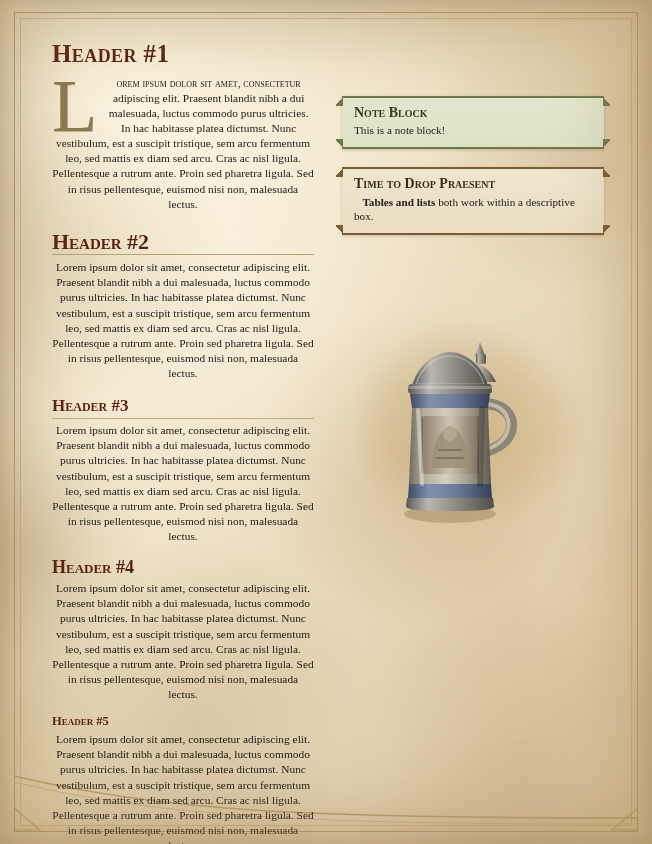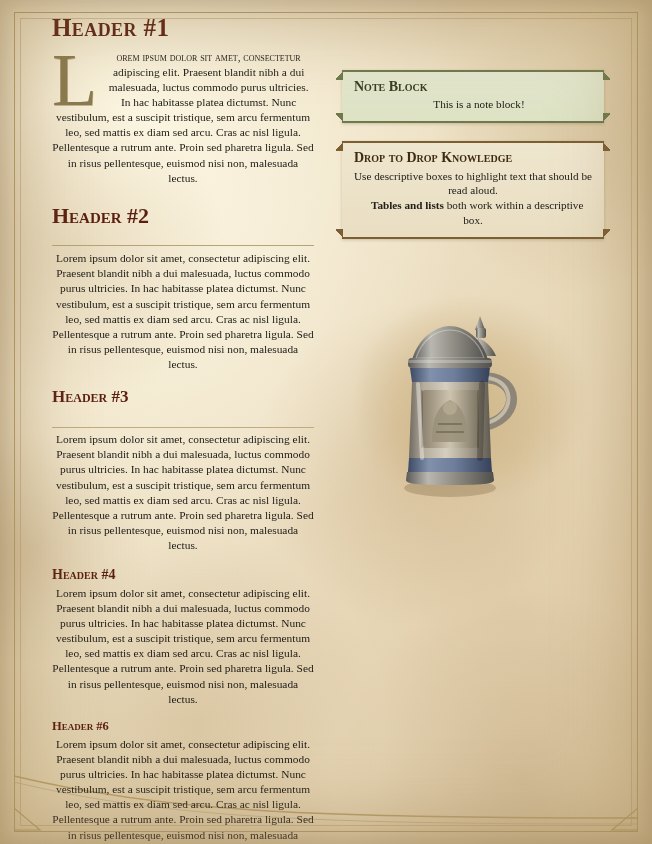--- a/index.html
+++ b/index.html
@@ -68,21 +68,21 @@
     right: 14px;
     bottom: 12px;
     height: 64px;
     pointer-events: none;
   }
 
   
   .content {
     position: absolute;
     left: 52px;
-    top: 14px;
+    top: 40px;
     width: 552px;
     height: 760px;
   }
   .col-left {
     position: absolute;
     left: 0;
     top: 0;
     width: 262px;
   }
   .col-right {
@@ -103,37 +103,37 @@
     line-height: 1.1;
   }
   h2.h2 {
     font-variant: small-caps;
     font-weight: 700;
     color: #5a1f10;
     font-size: 22px;
     margin: 18px 0 5px 0;
     line-height: 1.1;
     border-bottom: 1.4px solid #b7a377;
-    padding-bottom: 17px;
+    padding-bottom: 0;
   }
   h3.h3 {
     font-variant: small-caps;
     font-weight: 700;
     color: #5a1f10;
     font-size: 17px;
     margin: 16px 0 4px 0;
     line-height: 1.1;
     border-bottom: 1px solid #c0ab80;
-    padding-bottom: 20px;
+    padding-bottom: 2px;
   }
   h4.h4 {
     font-variant: small-caps;
     font-weight: 700;
     color: #5a1f10;
-    font-size: 14px;
+    font-size: 18px;
     margin: 14px 0 3px 0;
     line-height: 1.1;
   }
   h5.h5 {
     font-variant: small-caps;
     font-weight: 700;
     color: #5a1f10;
     font-size: 12.5px;
     margin: 13px 0 3px 0;
     line-height: 1.1;
@@ -220,21 +220,20 @@
     font-size: 14px;
     margin: 0 0 3px 0;
     line-height: 1.1;
   }
   .note-block .box-title { color: #37401f; }
   .box-text {
     font-size: 11.2px;
     line-height: 1.32;
     color: #23201a;
     margin: 0;
-    text-align: center;
   }
   .box-text + .box-text { }
   .box-text b { font-weight: 700; }
 
   
   .stein-wrap {
     position: absolute;
     left: 290px;
     top: 268px;
     width: 262px;
@@ -279,36 +278,35 @@
 
       <h2 class="h2">Header #2</h2>
       <p class="body">Lorem ipsum dolor sit amet, consectetur adipiscing elit. Praesent blandit nibh a dui malesuada, luctus commodo purus ultricies. In hac habitasse platea dictumst. Nunc vestibulum, est a suscipit tristique, sem arcu fermentum leo, sed mattis ex diam sed arcu. Cras ac nisl ligula. Pellentesque a rutrum ante. Proin sed pharetra ligula. Sed in risus pellentesque, euismod nisi non, malesuada lectus.</p>
 
       <h3 class="h3">Header #3</h3>
       <p class="body">Lorem ipsum dolor sit amet, consectetur adipiscing elit. Praesent blandit nibh a dui malesuada, luctus commodo purus ultricies. In hac habitasse platea dictumst. Nunc vestibulum, est a suscipit tristique, sem arcu fermentum leo, sed mattis ex diam sed arcu. Cras ac nisl ligula. Pellentesque a rutrum ante. Proin sed pharetra ligula. Sed in risus pellentesque, euismod nisi non, malesuada lectus.</p>
 
       <h4 class="h4">Header #4</h4>
       <p class="body">Lorem ipsum dolor sit amet, consectetur adipiscing elit. Praesent blandit nibh a dui malesuada, luctus commodo purus ultricies. In hac habitasse platea dictumst. Nunc vestibulum, est a suscipit tristique, sem arcu fermentum leo, sed mattis ex diam sed arcu. Cras ac nisl ligula. Pellentesque a rutrum ante. Proin sed pharetra ligula. Sed in risus pellentesque, euismod nisi non, malesuada lectus.</p>
 
-      <h5 class="h5">Header #6</h5>
+      <h5 class="h5">Header #5</h5>
       <p class="body">Lorem ipsum dolor sit amet, consectetur adipiscing elit. Praesent blandit nibh a dui malesuada, luctus commodo purus ultricies. In hac habitasse platea dictumst. Nunc vestibulum, est a suscipit tristique, sem arcu fermentum leo, sed mattis ex diam sed arcu. Cras ac nisl ligula. Pellentesque a rutrum ante. Proin sed pharetra ligula. Sed in risus pellentesque, euismod nisi non, malesuada lectus.</p>
 
     </div>
 
     <div class="col-right">
 
 
       <div class="note-block">
         <div class="box-title">Note Block</div>
         <p class="box-text">This is a note block!</p>
       </div>
 
       <div class="desc-block">
-        <div class="box-title">Drop to Drop Knowledge</div>
-        <p class="box-text">Use descriptive boxes to highlight text that should be read aloud.</p>
+        <div class="box-title">Time to Drop Praesent</div>
         <p class="box-text">&nbsp;&nbsp;&nbsp;<b>Tables and lists</b><span> both work within a descriptive box.</span></p>
       </div>
     </div>
 
     <div class="stein-wrap">
       <div class="stein-stain"></div>
       <svg class="stein-svg" width="150" height="220" viewBox="0 0 150 220">
         <defs>
           <linearGradient id="body" x1="0" y1="0" x2="1" y2="0">
             <stop offset="0%" stop-color="#6f6a60"></stop>

